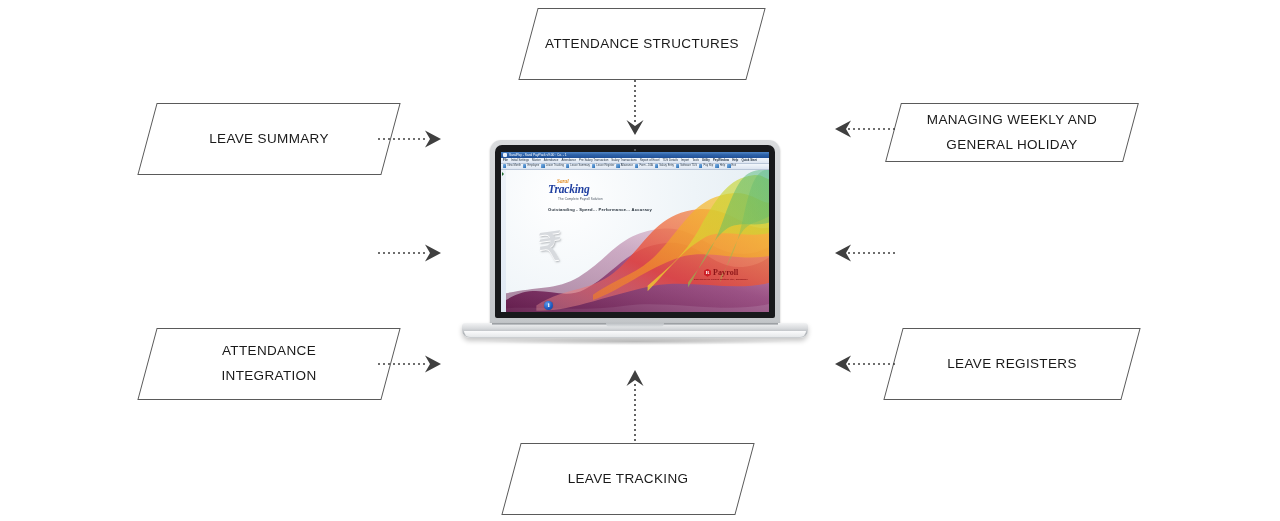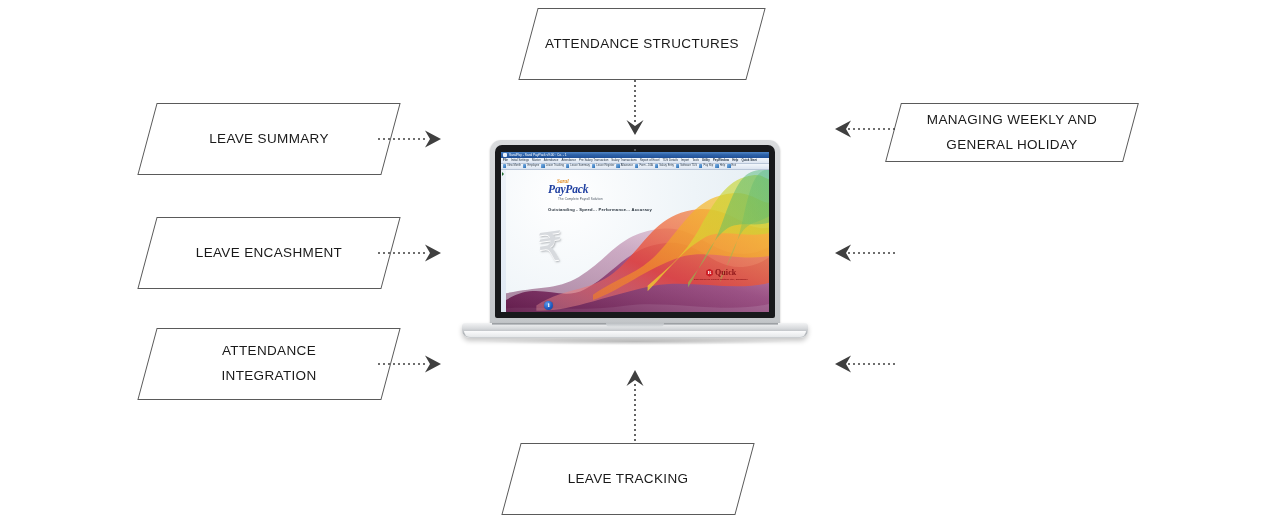--- a/index.html
+++ b/index.html
@@ -215,24 +215,20 @@
     <span class="skin"></span>
     <span class="txt">LEAVE SUMMARY</span>
   </div>
   <div class="conn" style="left:378px;top:127px;width:68px;height:24px;">
     <svg width="68" height="24" viewBox="0 0 68 24">
       <line x1="0" y1="12" x2="50" y2="12" stroke="#3f3f3f" stroke-width="1.6" stroke-dasharray="2 3"></line>
       <path d="M47,3.5 L63,12 L47,20.5 L52,12 Z" fill="#3f3f3f"></path>
     </svg>
   </div>
 
-  <div class="node" style="left:147px;top:217px;width:244px;height:72px;">
-    <span class="skin"></span>
-    <span class="txt">LEAVE ENCASHMENT</span>
-  </div>
   <div class="conn" style="left:378px;top:241px;width:68px;height:24px;">
     <svg width="68" height="24" viewBox="0 0 68 24">
       <line x1="0" y1="12" x2="50" y2="12" stroke="#3f3f3f" stroke-width="1.6" stroke-dasharray="2 3"></line>
       <path d="M47,3.5 L63,12 L47,20.5 L52,12 Z" fill="#3f3f3f"></path>
     </svg>
   </div>
 
   <div class="node" style="left:147px;top:328px;width:244px;height:72px;">
     <span class="skin"></span>
     <span class="txt">ATTENDANCE
@@ -257,20 +253,24 @@
     </svg>
   </div>
 
   <div class="conn" style="left:830px;top:241px;width:68px;height:24px;">
     <svg width="68" height="24" viewBox="0 0 68 24">
       <line x1="18" y1="12" x2="68" y2="12" stroke="#3f3f3f" stroke-width="1.6" stroke-dasharray="2 3"></line>
       <path d="M21,3.5 L5,12 L21,20.5 L16,12 Z" fill="#3f3f3f"></path>
     </svg>
   </div>
 
+  <div class="node" style="left:893px;top:328px;width:238px;height:72px;">
+    <span class="skin"></span>
+    <span class="txt">LEAVE REGISTERS</span>
+  </div>
   <div class="conn" style="left:830px;top:352px;width:68px;height:24px;">
     <svg width="68" height="24" viewBox="0 0 68 24">
       <line x1="18" y1="12" x2="68" y2="12" stroke="#3f3f3f" stroke-width="1.6" stroke-dasharray="2 3"></line>
       <path d="M21,3.5 L5,12 L21,20.5 L16,12 Z" fill="#3f3f3f"></path>
     </svg>
   </div>
 
   <div class="conn" style="left:620px;top:366px;width:30px;height:78px;">
     <svg width="30" height="78" viewBox="0 0 30 78">
       <line x1="15" y1="18" x2="15" y2="78" stroke="#3f3f3f" stroke-width="1.6" stroke-dasharray="2 3"></line>
@@ -405,34 +405,34 @@
               <path d="M140,130 C166,104 176,96 192,64 C210,28 220,10 244,6 C254,4 258,12 262,10
                        L262,70 C240,78 214,64 196,76 C172,92 158,116 140,136 Z" fill="url(#gY)"></path>
               <path d="M180,126 C200,98 206,84 216,52 C228,16 234,2 250,0 L262,0 L262,58
                        C246,66 228,54 214,70 C198,88 192,110 180,132 Z" fill="url(#gG)"></path>
               <path d="M212,120 C226,96 230,76 236,46 C242,18 246,4 256,0 L262,0 L262,50
                        C252,60 240,56 232,72 C222,92 220,104 212,126 Z" fill="url(#gG)" opacity=".7"></path>
             </svg>
 
             <div class="brand">
               <div class="saral">Saral</div>
-              <div class="pp">PayPack</div>
+              <div class="pp">Tracking</div>
               <div class="tag">The Complete Payroll Solution</div>
             </div>
 
             <div class="slogan">Outstanding - Speed... Performance... Accuracy</div>
 
             <div class="rupee">₹</div>
 
             <div class="relvon">
               <div class="row">
                 <span class="hexwrap">
                   <span class="hex">R</span>
                 </span>
-                <span class="name">Quick</span>
+                <span class="name">Payroll</span>
               </div>
               <div class="sub">Developed by Relyon Softech Ltd., Bangalore</div>
             </div>
 
             <div class="infobadge">i</div>
           </div>
 
         </div>
       </div>
     </div>

